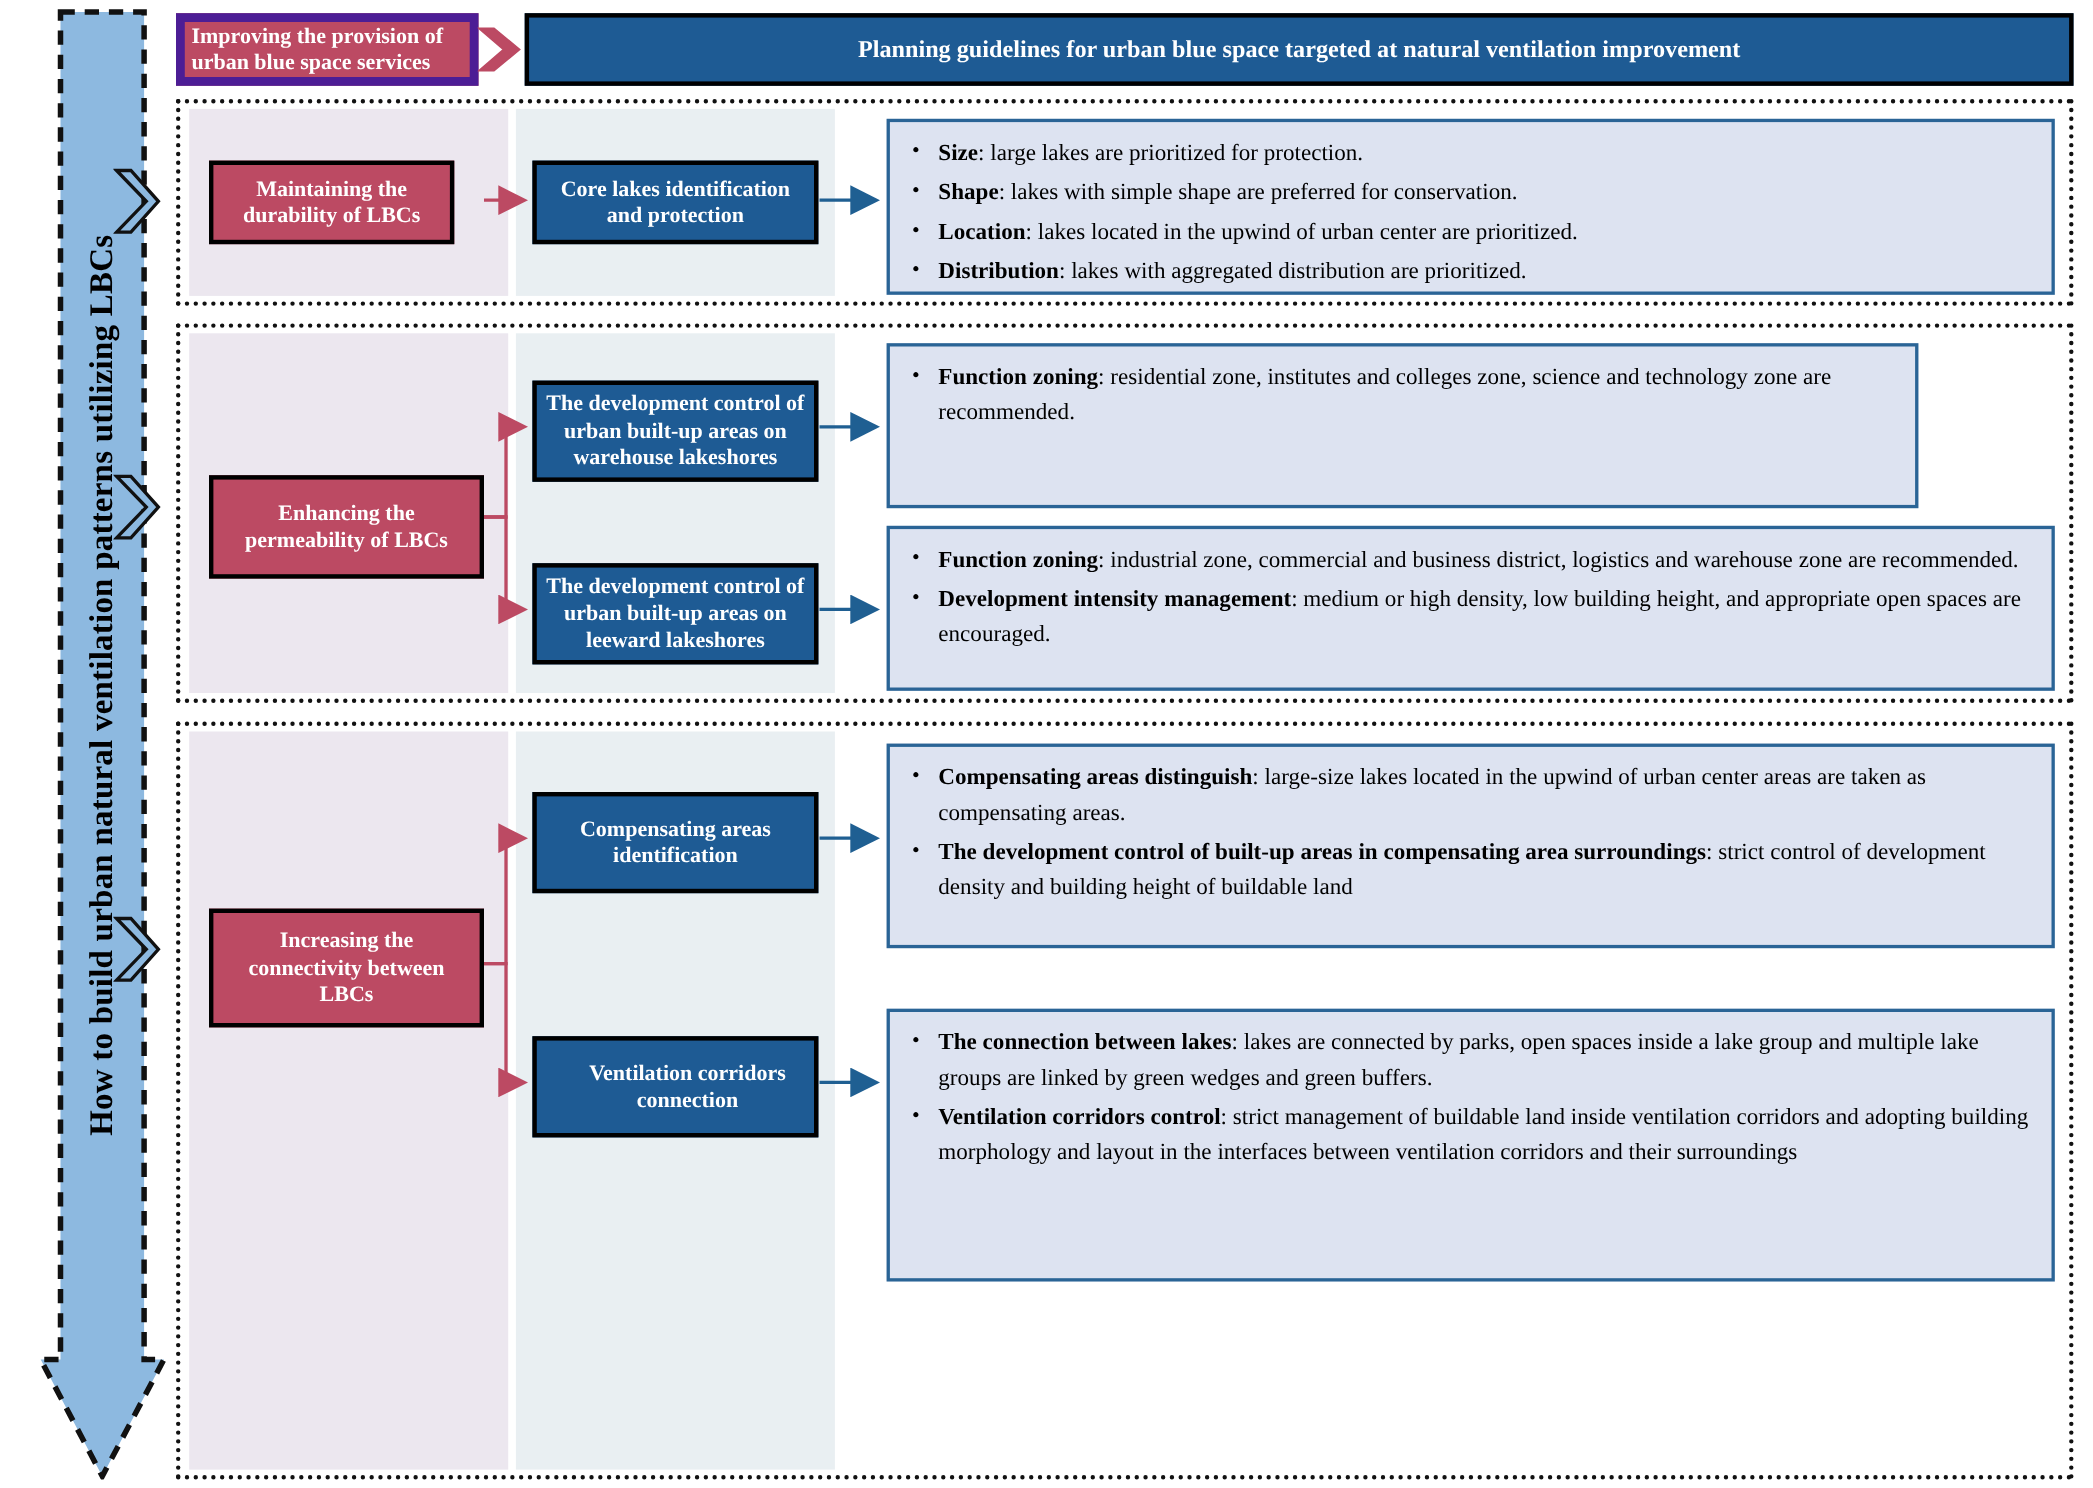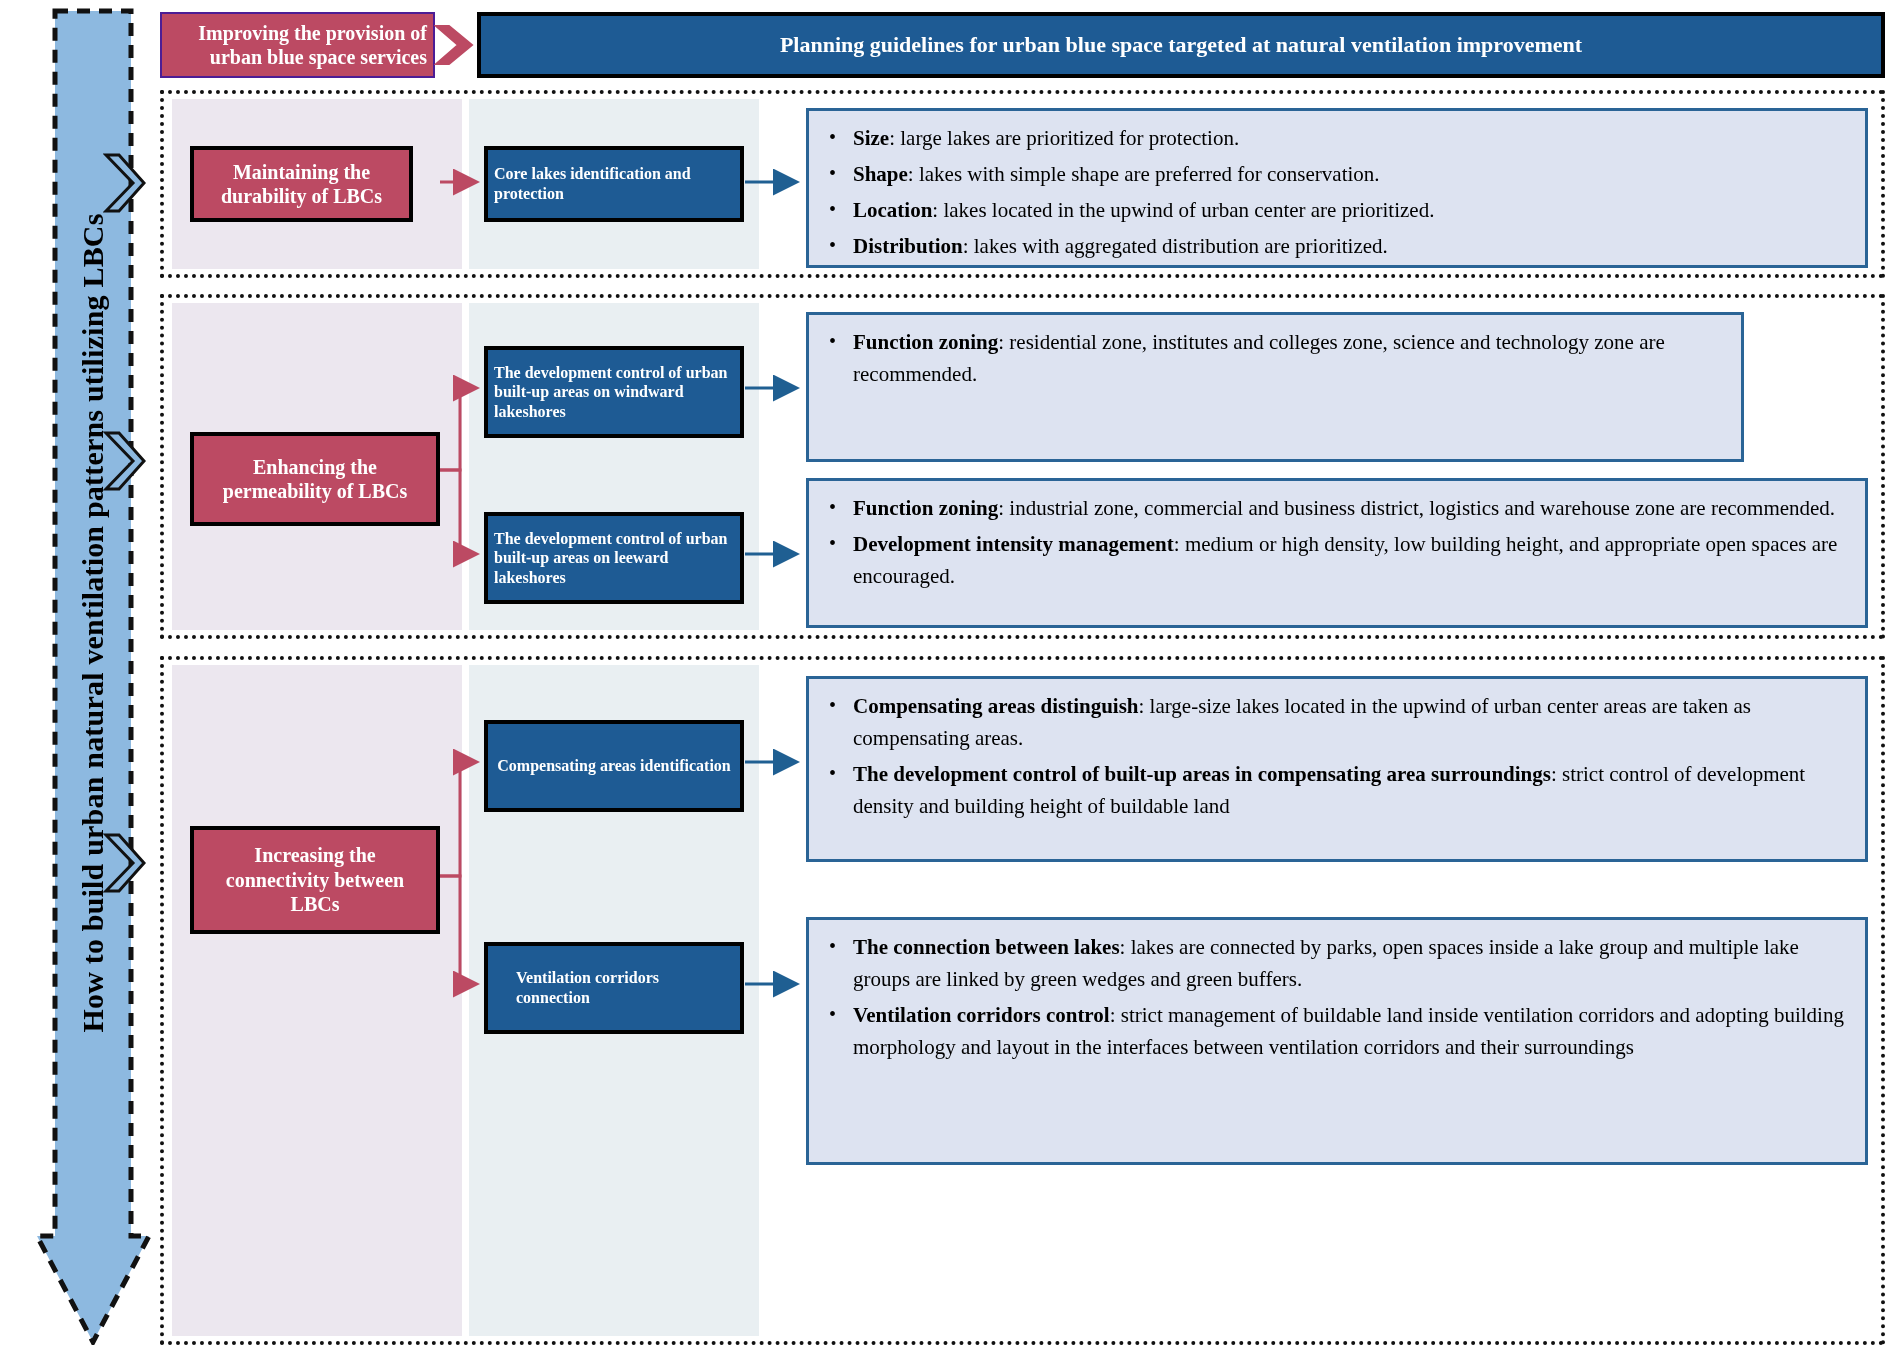--- a/index.html
+++ b/index.html
@@ -68,30 +68,30 @@
     width: 1725px;
     height: 66px;
   }
   #header-left {
     position: absolute;
     left: 0;
     top: 0;
     width: 275px;
     height: 66px;
     background: #bc4a63;
-    border: 2px solid #4c1d95;
+    border: 8px solid #4c1d95;
     box-sizing: border-box;
     color: #ffffff;
     font-weight: bold;
     font-size: 20px;
     line-height: 1.22;
     display: flex;
     align-items: center;
     justify-content: center;
-    text-align: right;
+    text-align: left;
     padding: 0 6px;
   }
   #header-chevron {
     position: absolute;
     left: 274px;
     top: 12px;
     width: 42px;
     height: 42px;
   }
   #header-right {
@@ -160,25 +160,26 @@
   }
 
   
   .action-box {
     position: absolute;
     background: #1e5b94;
     border: 4px solid #000000;
     box-sizing: border-box;
     color: #ffffff;
     font-weight: bold;
-    font-size: 16px;
+    font-size: 20px;
     line-height: 1.22;
     display: flex;
     align-items: center;
     justify-content: center;
+    text-align: center;
     padding: 0 6px;
   }
 
   
   .detail-box {
     position: absolute;
     background: #dde3f1;
     border: 3px solid #2a6496;
     box-sizing: border-box;
     padding: 12px 16px 12px 14px;
@@ -269,21 +270,21 @@
       </ul>
     </div>
   </div>
 
   <div class="section" id="section-2">
     <div class="col-band-purple"></div>
     <div class="col-band-blue"></div>
 
     <div class="theme-box" style="left:26px; top:134px; width:250px; height:94px;">Enhancing the permeability of LBCs</div>
 
-    <div class="action-box" style="left:320px; top:48px; width:260px; height:92px;">The development control of urban built-up areas on windward lakeshores</div>
+    <div class="action-box" style="left:320px; top:48px; width:260px; height:92px;">The development control of urban built-up areas on warehouse lakeshores</div>
 
     <div class="action-box" style="left:320px; top:214px; width:260px; height:92px;">The development control of urban built-up areas on leeward lakeshores</div>
 
     <div class="detail-box" style="left:642px; top:14px; width:938px; height:150px;">
       <ul>
         <li><b>Function zoning</b><span>: residential zone, institutes and colleges zone, science and technology zone are recommended.</span></li>
       </ul>
     </div>
 
     <div class="detail-box" style="left:642px; top:180px; width:1062px; height:150px;">

